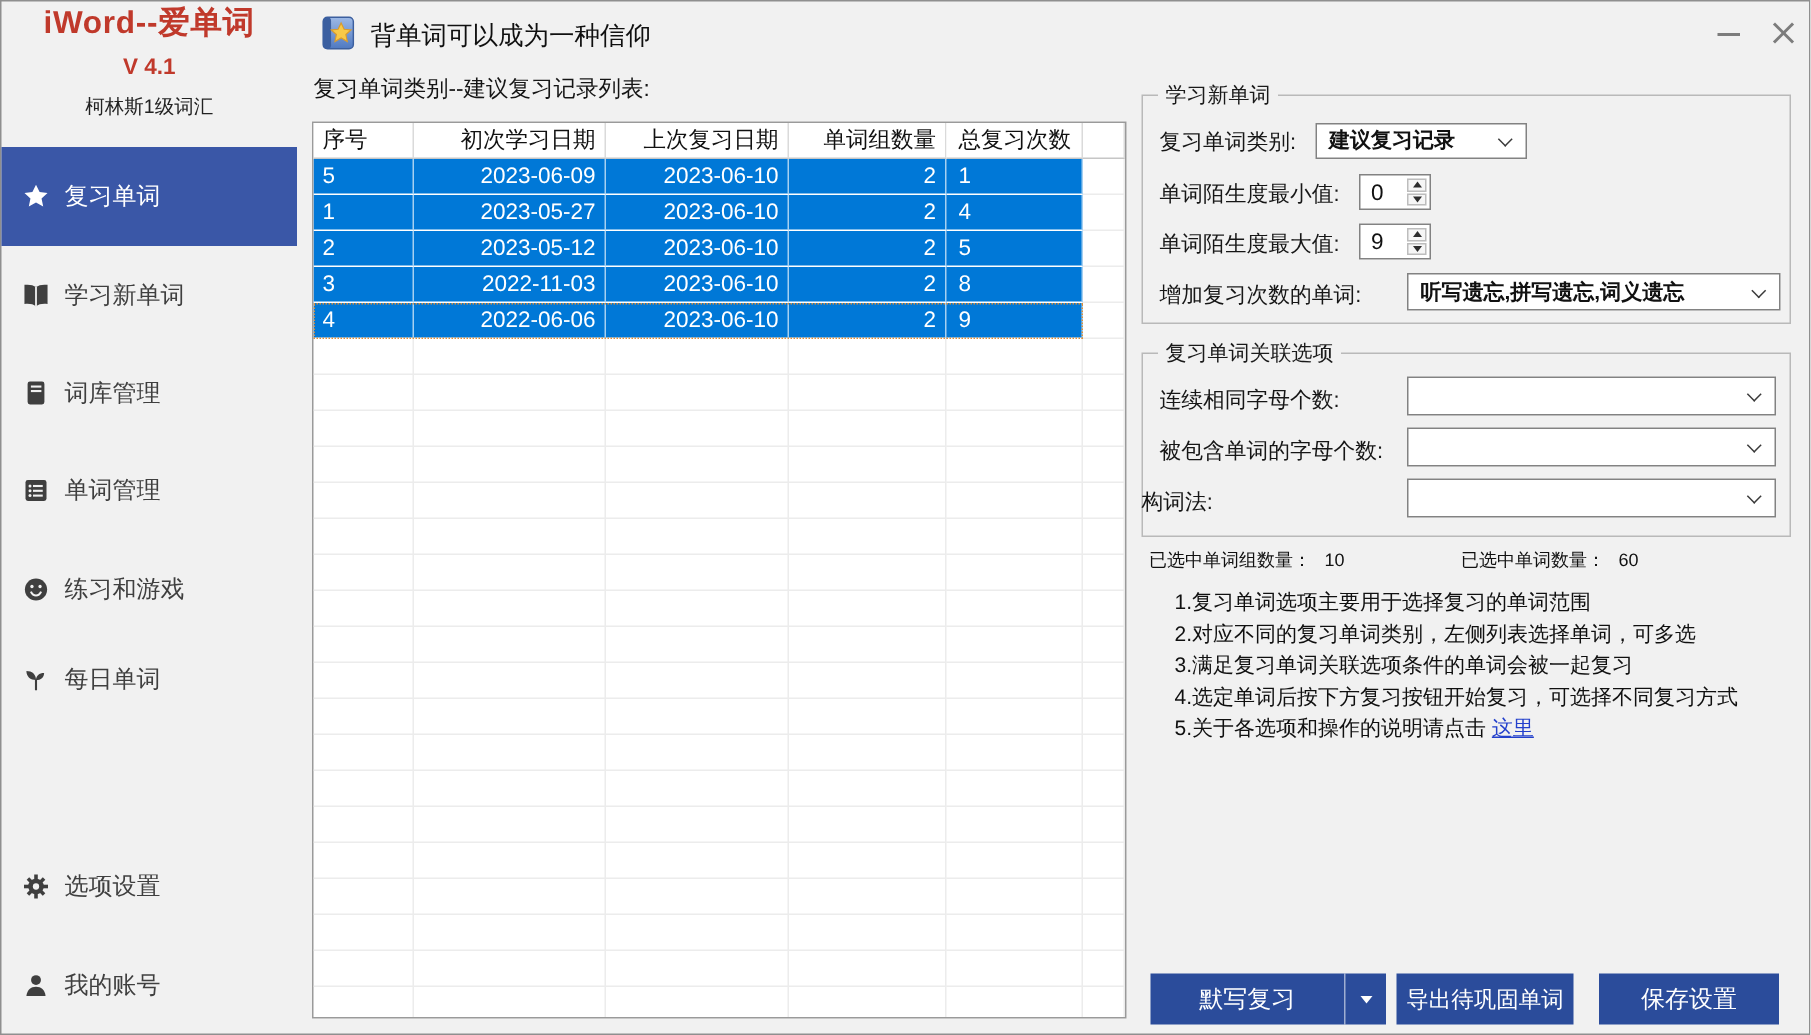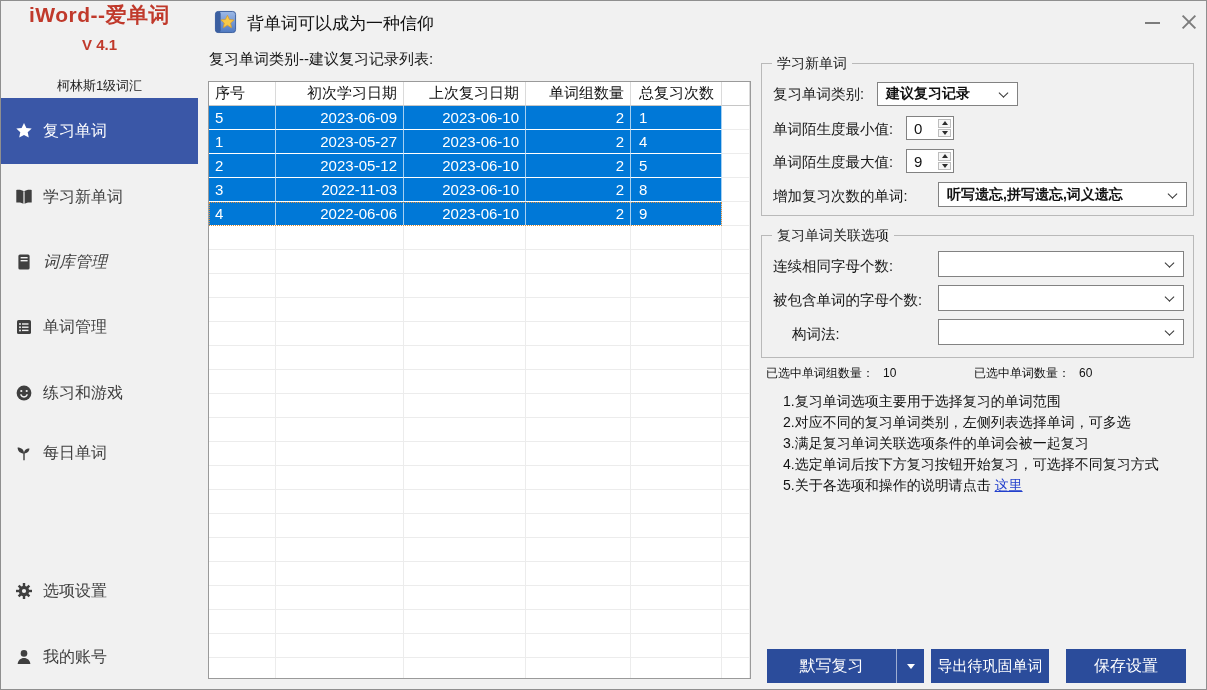--- a/index.html
+++ b/index.html
@@ -8,21 +8,21 @@
   }
   *{margin:0;padding:0;box-sizing:border-box;}
   html,body{width:1207px;height:690px;overflow:hidden;}
   body{font-family:"Liberation Sans","DejaVu Sans",sans-serif;background:var(--bg);position:relative;}
   .window{position:absolute;inset:0;background:var(--bg);border:1px solid #8f8f8f;}
 
   
   .brand{position:absolute;left:0;top:11;width:197px;text-align:center;}
   .brand-title{font-size:21px;font-weight:bold;color:var(--brand_red);letter-spacing:.5px;}
   .brand-version{font-size:15px;font-weight:bold;color:var(--brand_red);margin-top:7px;}
-  .brand-subtitle{font-size:13px;color:#222;margin-top:24px;}
+  .brand-subtitle{font-size:13px;color:#222;margin-top:9px;}
 
   
   .menu-item{position:absolute;left:0;width:197px;height:66px;display:flex;align-items:center;
     padding-left:14px;gap:10px;color:#3f3f3f;font-size:16px;cursor:default;}
   .menu-item .icon{width:18px;height:18px;flex:0 0 18px;display:flex;align-items:center;}
   .menu-item.active{background:var(--sidebar_active);color:#fff;}
   .menu-item svg{width:18px;height:18px;}
 
   
   .app-icon{position:absolute;left:213px;top:9px;width:23px;height:24px;}
@@ -108,21 +108,21 @@
       </div>
       <div class="menu-item" style="top: 163px;">
         <span class="icon">
           <svg viewBox="0 0 18 18" fill="currentColor">
             <path d="M9 3.4C7.2 2 4.5 1.5 1.3 1.9v12.7c3.2-.4 5.9.1 7.7 1.5 1.8-1.4 4.5-1.9 7.7-1.5V1.9C13.5 1.5 10.8 2 9 3.4z"></path>
             <path d="M9 3.4v12.7" stroke="#F1F1F1" stroke-width="1.2"></path>
           </svg>
         </span>
         <span class="label">学习新单词</span>
       </div>
-      <div class="menu-item" style="top: 228px; font-style: italic;">
+      <div class="menu-item" style="top: 228px;">
         <span class="icon">
           <svg viewBox="0 0 18 18" fill="currentColor">
             <rect x="3.4" y="1.4" width="11.2" height="15.2" rx="1.6"></rect>
             <rect x="5.6" y="4" width="7" height="1.4" fill="#F1F1F1"></rect>
             <rect x="5.6" y="7" width="7" height="1.4" fill="#F1F1F1"></rect>
           </svg>
         </span>
         <span class="label">词库管理</span>
       </div>
       <div class="menu-item" style="top: 293px;">
@@ -475,21 +475,21 @@
   <span class="flabel" style="left:772px;top:256px">连续相同字母个数:</span>
   <div class="combo" style="left:937px;top:250px;width:246px;height:26px">
     <span></span>
       <i class="chev"></i>
   </div>
   <span class="flabel" style="left:772px;top:290px">被包含单词的字母个数:</span>
   <div class="combo" style="left:937px;top:284px;width:246px;height:26px">
     <span></span>
       <i class="chev"></i>
   </div>
-  <span class="flabel" style="left:791px;top:324px">构词法:</span>
+  <span class="flabel" style="left:760px;top:324px">构词法:</span>
   <div class="combo" style="left:937px;top:318px;width:246px;height:26px">
     <span></span>
       <i class="chev"></i>
   </div>
 
   <div class="count" id="count1">
     <span>已选中单词组数量：</span><span class="val">10</span>
   </div>
   <div class="count" id="count2">
     <span>已选中单词数量：</span><span class="val">60</span>

